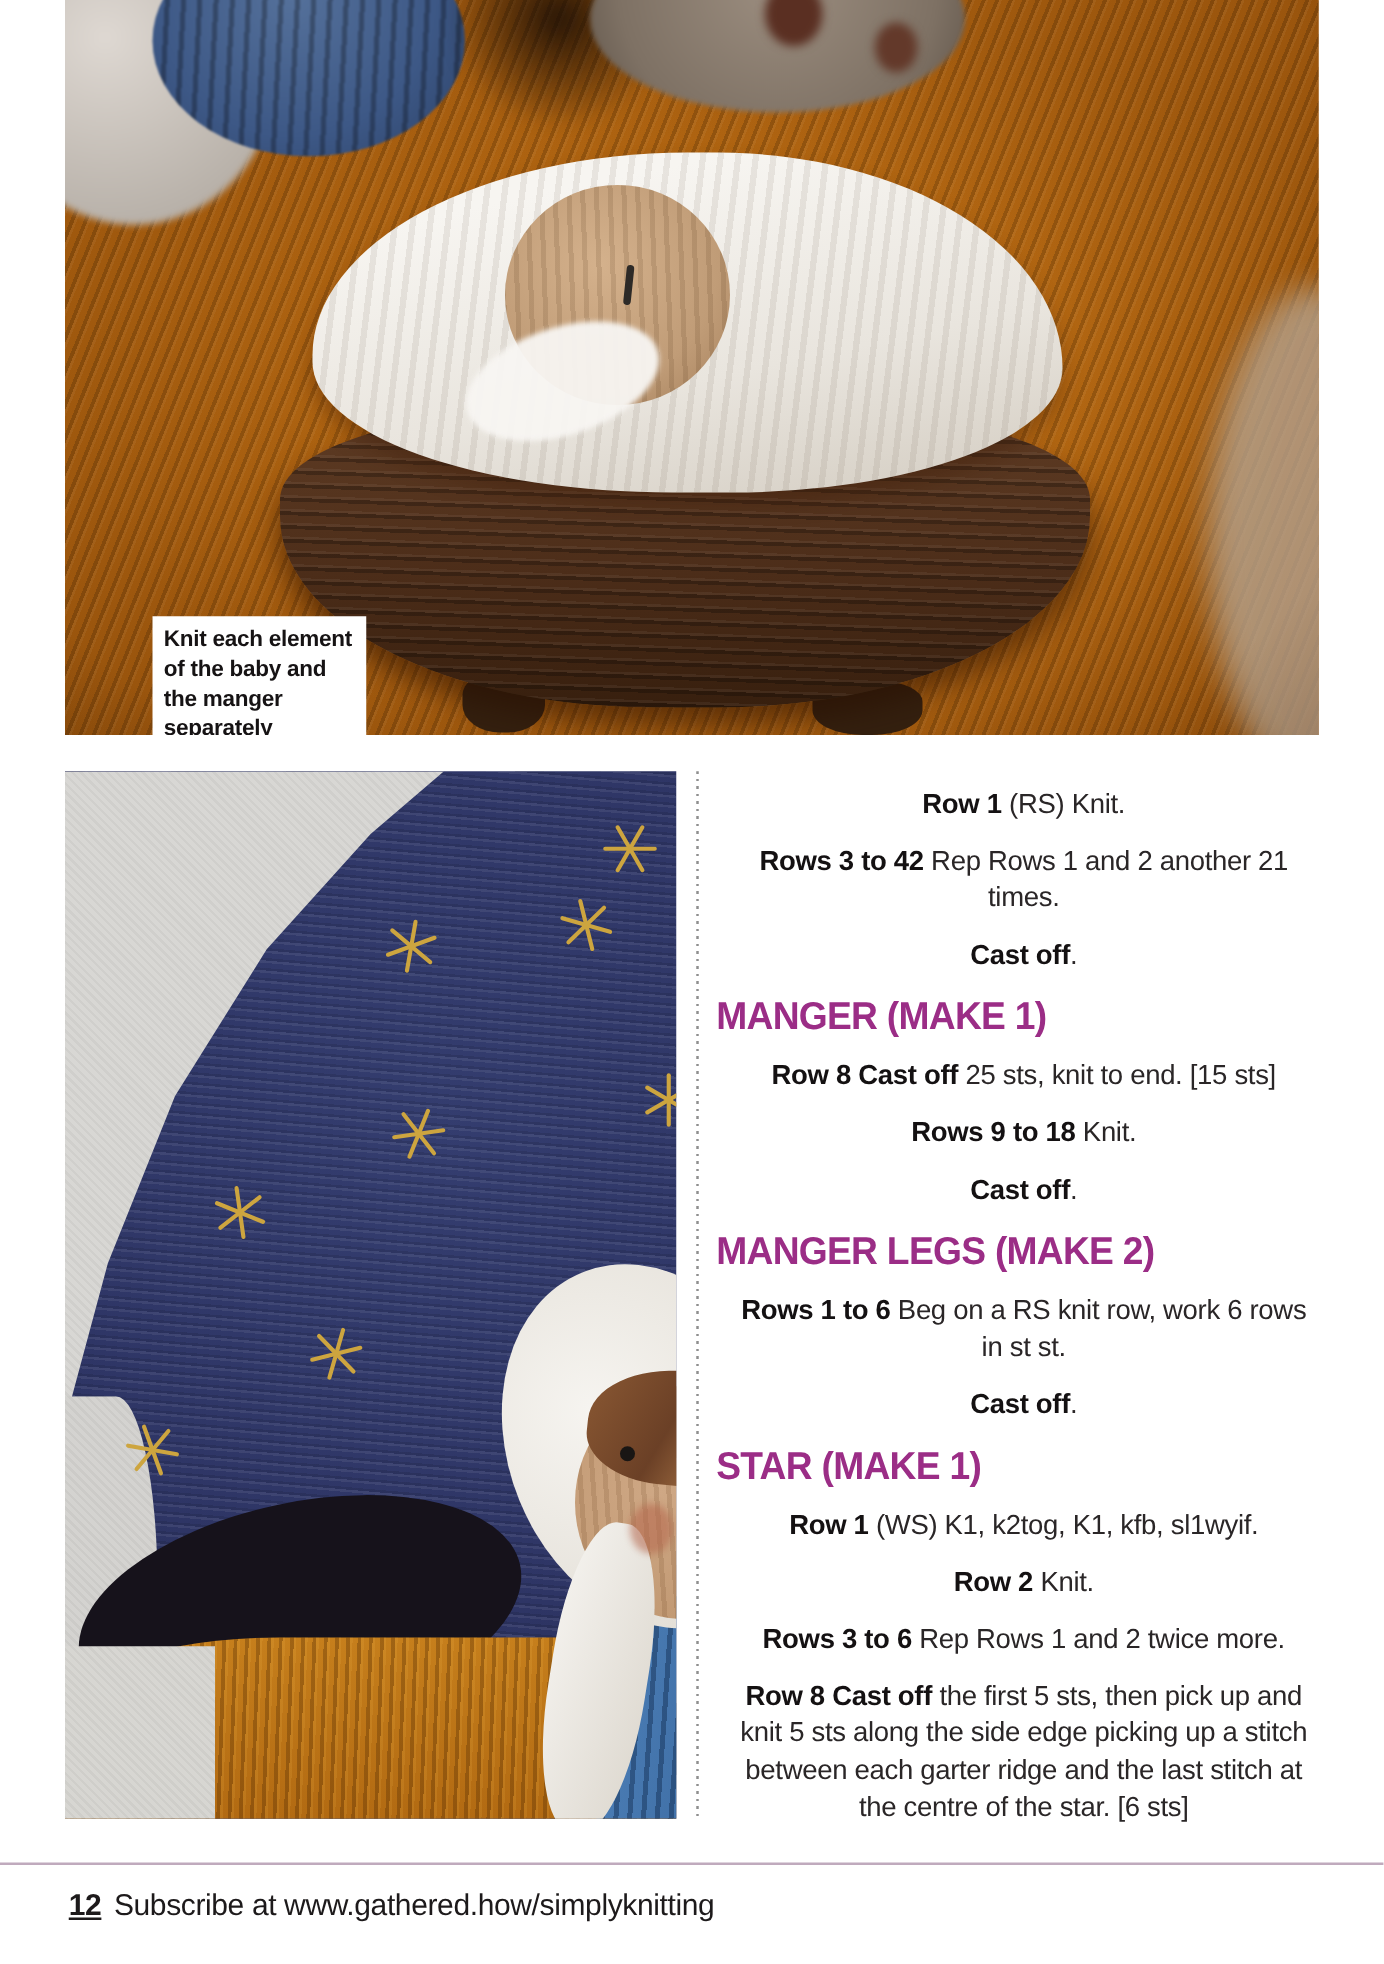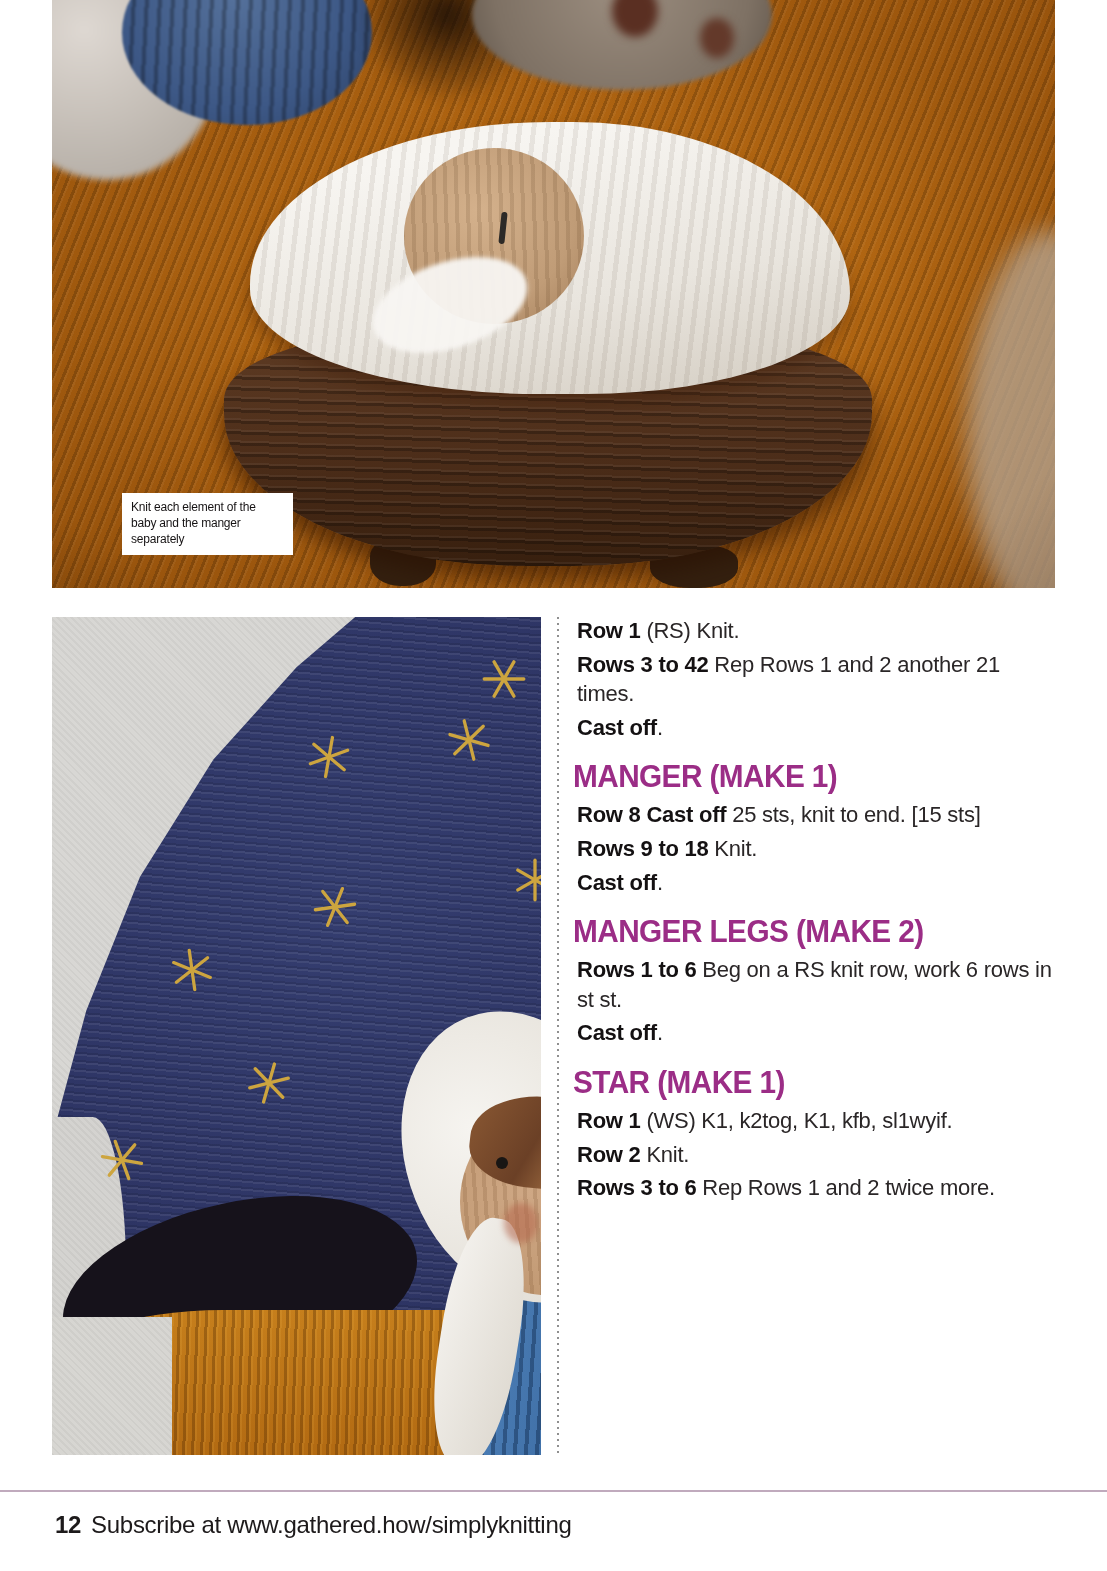--- a/index.html
+++ b/index.html
@@ -90,39 +90,39 @@
       background:repeating-linear-gradient(86deg, rgba(110,70,35,.18) 0 4px, rgba(0,0,0,0) 4px 10px);}
   .hair{left:418px;top:480px;width:150px;height:92px;border-radius:50% 50% 40% 40%;
       background:linear-gradient(115deg,#8a5833 0%,#6b4026 45%,#9c6a40 70%,#5e3821 100%);
       transform:rotate(6deg);}
   .eye-dot{left:444px;top:540px;width:12px;height:12px;border-radius:50%;background:#191614;}
   .cheek{left:452px;top:586px;width:34px;height:40px;border-radius:50%;background:#b4654b;opacity:.55;filter:blur(3px);}
   .star{width:44px;height:44px;}
   .star svg{display:block;}
 
   
-  .caption-box{position:absolute;background:#ffffff;color:#161314;font-weight:400;
-      font-size:12px;line-height:1.32;padding:7px 10px 8px 9px;width:152px;letter-spacing:-0.2px;}
+  .caption-box{position:absolute;background:#ffffff;color:#161314;font-weight:700;
+      font-size:18px;line-height:1.32;padding:7px 10px 8px 9px;width:152px;letter-spacing:-0.2px;}
   .caption-1{left:70px;top:493px;}
 
   
   .divider{position:absolute;left:557px;top:617px;width:2px;height:838px;
       background:repeating-linear-gradient(to bottom,#8f8f8f 0 2px, rgba(0,0,0,0) 2px 6px);}
 
   
   .pattern-column{position:absolute;left:573px;top:612px;width:492px;}
-  .pline{margin:4px;font-size:22px;line-height:29.6px;letter-spacing:-0.25px;color:#2a2627;}
+  .pline{margin:16px;font-size:22px;line-height:29.6px;letter-spacing:-0.25px;color:#2a2627;text-align:center;}
   .pline b{font-weight:700;color:#141112;}
   .phead{margin:19px 0 7px 0;font-size:31px;line-height:32px;font-weight:700;
       color:var(--heading-color,#9b2d86);letter-spacing:-0.6px;transform:scaleX(.96);transform-origin:left;}
 
   
   .footer-rule{position:absolute;left:0;top:1490px;width:1107px;height:2px;background:#c0aabd;}
   .footer{position:absolute;left:55px;top:1511px;font-size:24px;letter-spacing:-0.3px;color:#1d1a1b;}
-  .footer .pgnum{font-weight:700;margin-right:10px;}
+  .footer .pgnum{font-weight:700;margin-right:10px;text-decoration:underline;}
 </style>
 </head>
 <body>
 
 <div class="page">
 
   <div class="photo photo-top">
     <div class="texture-overlay knit-diag"></div>
     <div class="yarn-white-topleft"></div>
     <div class="blue-ball">
@@ -257,20 +257,21 @@
       <p class="pline"><b>Row 8 Cast off</b><span> 25 sts, knit to end. [15 sts]</span></p>
       <p class="pline"><b>Rows 9 to 18</b><span> Knit.</span></p>
       <p class="pline"><b>Cast off</b><span>.</span></p>
       <h2 class="phead">MANGER LEGS (MAKE 2)</h2>
       <p class="pline"><b>Rows 1 to 6</b><span> Beg on a RS knit row, work 6 rows in st st.</span></p>
       <p class="pline"><b>Cast off</b><span>.</span></p>
       <h2 class="phead">STAR (MAKE 1)</h2>
       <p class="pline"><b>Row 1</b><span> (WS) K1, k2tog, K1, kfb, sl1wyif.</span></p>
       <p class="pline"><b>Row 2</b><span> Knit.</span></p>
       <p class="pline"><b>Rows 3 to 6</b><span> Rep Rows 1 and 2 twice more.</span></p>
+      <p class="pline"><b>Row 8 Cast off</b><span> the first 5 sts, then pick up and knit 5 sts along the side edge picking up a stitch between each garter ridge and the last stitch at the centre of the star. [6 sts]</span></p>
     </div>
 
   <div class="footer-rule"></div>
   <div class="footer">
     <span class="pgnum">12</span><span>Subscribe at www.gathered.how/simplyknitting</span>
   </div>
 
 </div>
 
 </body></html>

